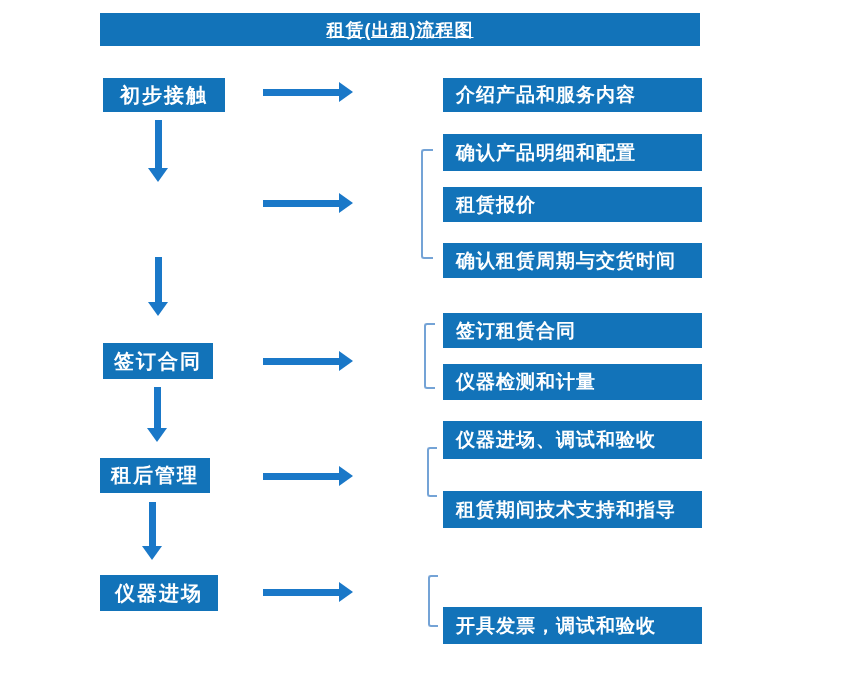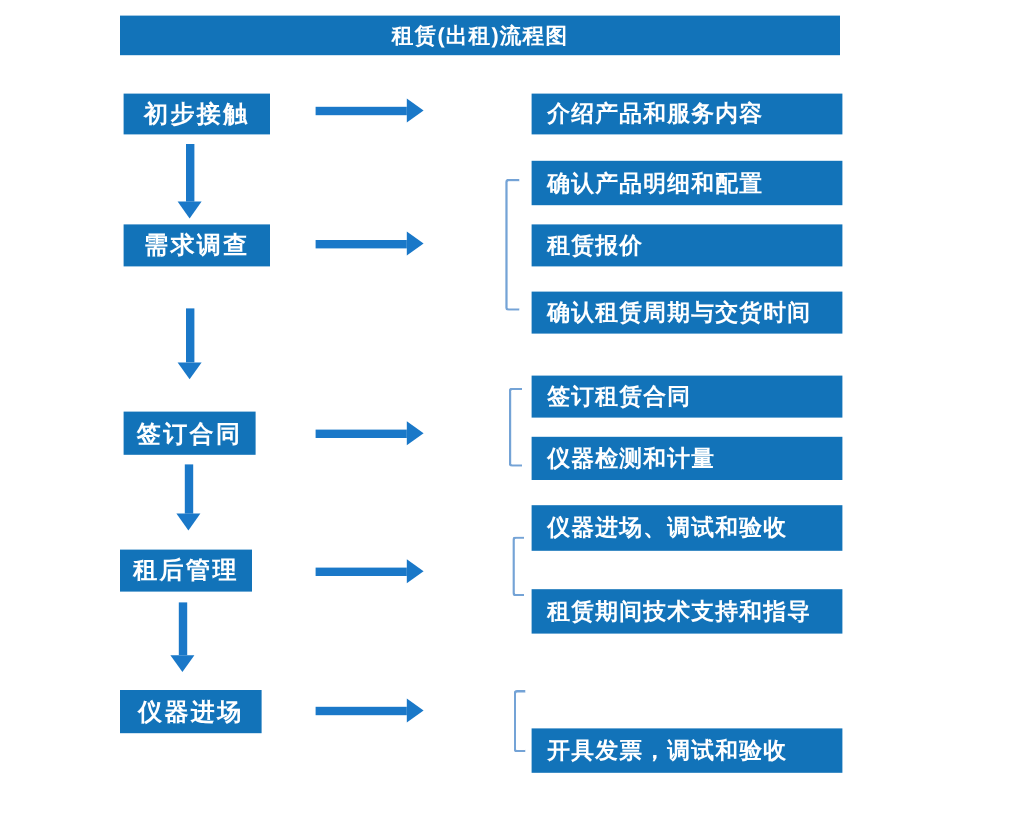--- a/index.html
+++ b/index.html
@@ -36,24 +36,23 @@
     position:absolute;box-sizing:border-box;
     border:2px solid var(--bracket);border-right:none;
     border-radius:3px 0 0 3px;background:transparent;
   }
 </style>
 </head>
 <body>
 
 <div class="stage">
 
-  <div class="bluebox title-bar" style="left:100px;top:13px;width:600px;height:33px;">租赁(出租)流程图</div>
+  <div class="bluebox title-bar" style="left:100px;top:13px;width:600px;height:33px;text-decoration:underline;">租赁(出租)流程图</div>
 
   <div class="bluebox step-box" style="left:103px;top:78px;width:122px;height:34px;">初步接触</div>
-  <div class="bluebox step-box" style="left:103px;top:187px;width:122px;height:35px;">需求调查</div>
   <div class="bluebox step-box" style="left:103px;top:343px;width:110px;height:36px;">签订合同</div>
   <div class="bluebox step-box" style="left:100px;top:458px;width:110px;height:35px;">租后管理</div>
   <div class="bluebox step-box" style="left:100px;top:575px;width:118px;height:36px;">仪器进场</div>
 
   <div class="varrow" style="left:148px;top:120px;height:62px;">
     <div class="shaft" style="height:48px;"></div>
     <div class="head" style="top:48px;"></div>
   </div>
   <div class="varrow" style="left:148px;top:257px;height:59px;">
     <div class="shaft" style="height:45px;"></div>

